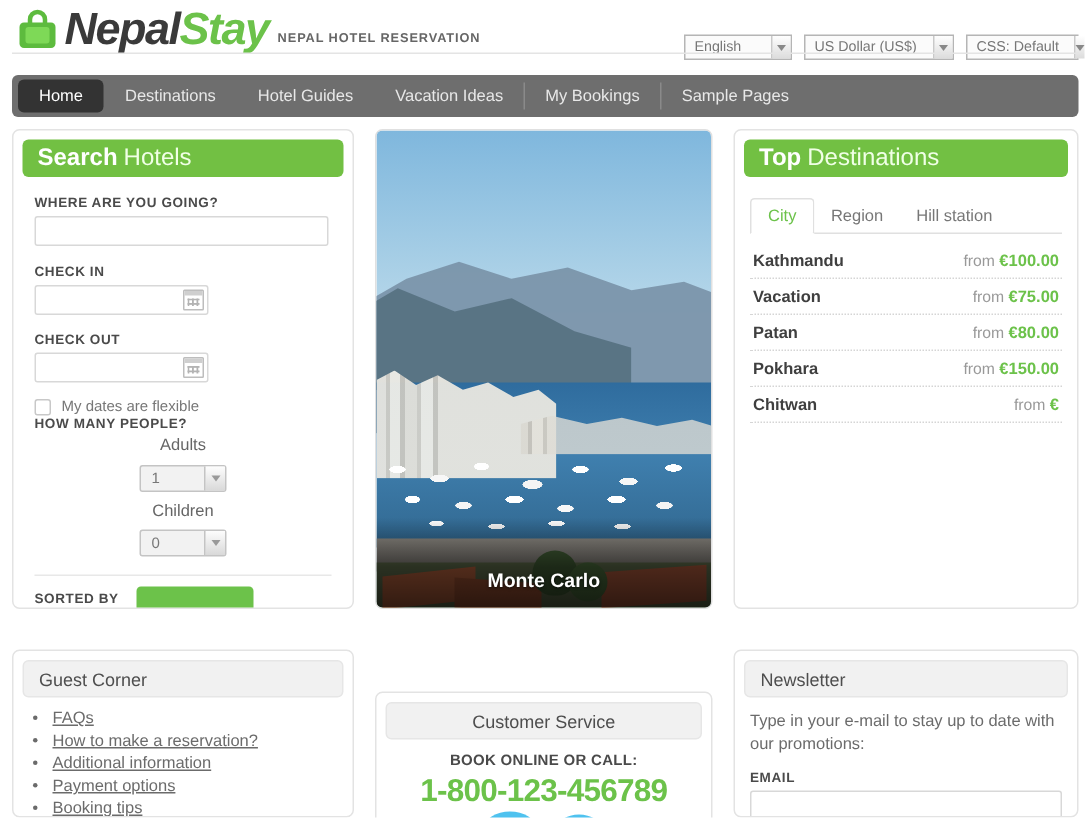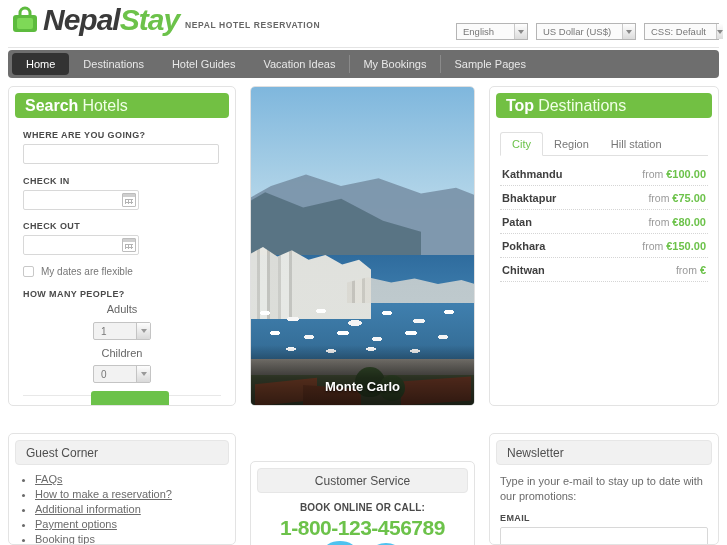--- a/index.html
+++ b/index.html
@@ -8,21 +8,21 @@
     width: 727px; height: 545px;
     overflow: hidden;
     background: #ffffff;
     font-family: "Liberation Sans", sans-serif;
     font-size: 11px;
     color: #555;
   }
   .page { position: relative; width: 727px; height: 545px; background: #fff; }
 
   
-  .header { position: relative; height: 48px; padding: 0 8px; }
+  .header { position: relative; height: 36px; padding: 0 8px; }
   .logo-wrap { position: absolute; left: 10px; top: 5px; display: flex; align-items: flex-end; }
   .logo-icon { width: 30px; height: 30px; position: relative; margin-right: 3px; }
   .brand { font-size: 30px; font-weight: bold; letter-spacing: -1px; line-height: 30px; font-style: italic; }
   .brand .b1 { color: #3a3a3a; }
   .brand .b2 { color: #6cc24a; }
   .tagline { font-size: 8.5px; font-weight: bold; color: #666; letter-spacing: .6px; margin-left: 6px; padding-bottom: 5px; }
 
   .top-selects { position: absolute; right: 8px; top: 23px; display: flex; gap: 8px; }
   .sel {
     height: 17px; border: 1px solid #b5b5b5; background: #fbfbfb;
@@ -84,21 +84,21 @@
     border: 1px solid #bdbdbd; background: #fff; border-radius: 1px;
   }
   .cal-icon::before { content:""; position: absolute; left: 0; right: 0; top: 0; height: 3px; background: #cfcfcf; }
   .cal-icon::after {
     content:""; position: absolute; left: 2px; right: 2px; top: 5px; bottom: 2px;
     background:
       linear-gradient(#9a9a9a 1px, transparent 1px) 0 0/100% 3px,
       linear-gradient(90deg,#9a9a9a 1px, transparent 1px) 0 0/3px 100%;
     opacity: .75;
   }
-  .chk-row { display: flex; align-items: flex-end; margin-bottom: 12px; }
+  .chk-row { display: flex; align-items: flex-end; }
   .chkbox { width: 11px; height: 11px; border: 1px solid #c8c8c8; background: #fff; border-radius: 2px; margin-right: 7px; }
   .chk-label { font-size: 10px; color: #777; }
   .ppl-row { display: flex; align-items: center; gap: 7px; margin-bottom: 6px; flex-direction: column; }
   .ppl-lab { font-size: 11px; color: #666; }
   .small-sel {
     height: 18px; border: 1px solid #c4c4c4; background: #f2f2f2; border-radius: 2px;
     display: flex; align-items: center; font-size: 10px; color: #777; padding-left: 7px;
   }
   .small-sel .arw2 {
     width: 14px; height: 16px; margin-left: auto;
@@ -351,21 +351,21 @@
           <div class="dtab active">City</div>
           <div class="dtab">Region</div>
           <div class="dtab">Hill station</div>
         </div>
         <div class="dlist">
           <div class="drow">
             <span class="dcity">Kathmandu</span>
             <span class="dprice"><span>from</span> <b>€100.00</b></span>
           </div>
           <div class="drow">
-            <span class="dcity">Bhaktapur</span>
+            <span class="dcity">Vacation</span>
             <span class="dprice"><span>from</span> <b>€75.00</b></span>
           </div>
           <div class="drow">
             <span class="dcity">Patan</span>
             <span class="dprice"><span>from</span> <b>€80.00</b></span>
           </div>
           <div class="drow">
             <span class="dcity">Pokhara</span>
             <span class="dprice"><span>from</span> <b>€150.00</b></span>
           </div>

